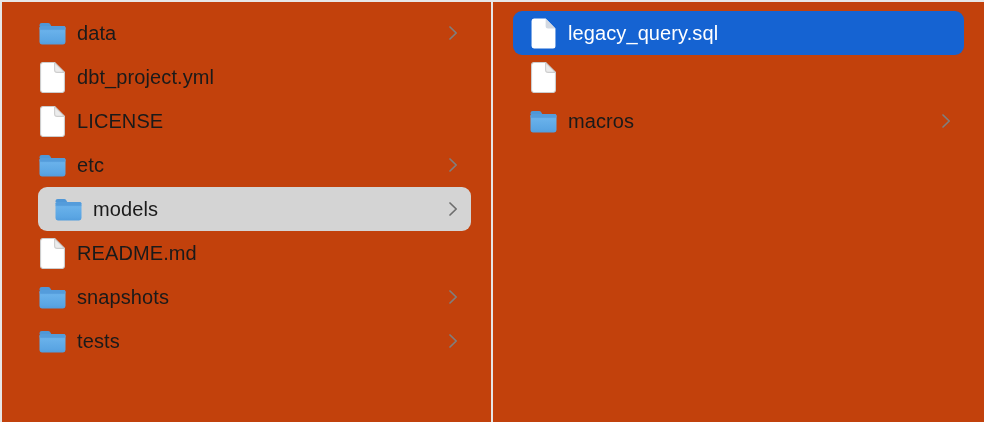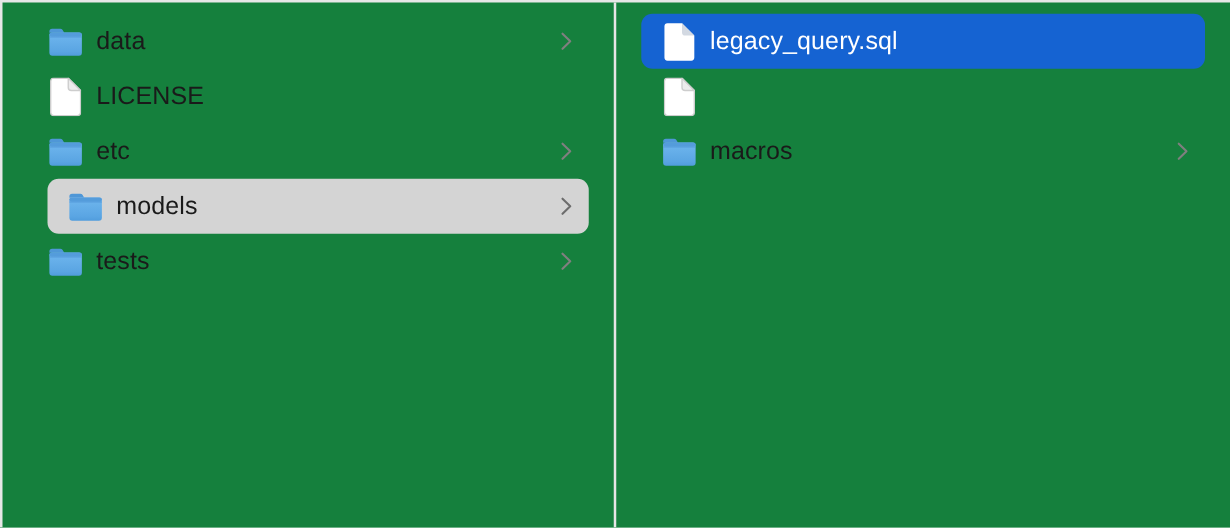--- a/index.html
+++ b/index.html
@@ -9,21 +9,21 @@
     --divider:#e6e6e6;
     --text:#1a1a1a;
     --chevron:#7f7f7f;
   }
   *{box-sizing:border-box;}
   html,body{margin:0;padding:0;width:984px;height:422px;overflow:hidden;background:#fff;}
   body{font-family:"Liberation Sans","DejaVu Sans",sans-serif;}
   .finder{
     display:flex;
     width:984px;height:422px;
-    background:#15803d;
+    background:#c2410c;
     border-top:2px solid var(--border);
     border-left:2px solid var(--border);
   }
   .column{
     width:491px;
     padding-top:9px;
     height:100%;
   }
   .column.left{border-right:2px solid var(--divider);}
   .row{
@@ -94,20 +94,34 @@
       </svg>
     </span>
   </div>
       <div class="row">
     <span class="icon">
   <svg width="25" height="31" viewBox="0 0 25 31" aria-hidden="true">
     <path class="page" d="M3 0.55 H14.6 L24.45 10.4 V28 a2.5 2.5 0 0 1 -2.5 2.5 H3 A2.5 2.5 0 0 1 0.55 28 V3 A2.5 2.5 0 0 1 3 0.55 Z"></path>
     <path class="fold" d="M14.6 0.55 L24.45 10.4 H17.1 a2.5 2.5 0 0 1 -2.5 -2.5 Z"></path>
   </svg>
 </span>
+    <span class="label">dbt_project.yml</span>
+    <span class="chevron" style="visibility: hidden;">
+      <svg width="10" height="16" viewBox="0 0 10 16" aria-hidden="true">
+        <path d="M2 2 L8.2 8 L2 14" fill="none" stroke="currentColor" stroke-width="1.7" stroke-linecap="round" stroke-linejoin="round"></path>
+      </svg>
+    </span>
+  </div>
+      <div class="row">
+    <span class="icon">
+  <svg width="25" height="31" viewBox="0 0 25 31" aria-hidden="true">
+    <path class="page" d="M3 0.55 H14.6 L24.45 10.4 V28 a2.5 2.5 0 0 1 -2.5 2.5 H3 A2.5 2.5 0 0 1 0.55 28 V3 A2.5 2.5 0 0 1 3 0.55 Z"></path>
+    <path class="fold" d="M14.6 0.55 L24.45 10.4 H17.1 a2.5 2.5 0 0 1 -2.5 -2.5 Z"></path>
+  </svg>
+</span>
     <span class="label">LICENSE</span>
     <span class="chevron" style="visibility: hidden;">
       <svg width="10" height="16" viewBox="0 0 10 16" aria-hidden="true">
         <path d="M2 2 L8.2 8 L2 14" fill="none" stroke="currentColor" stroke-width="1.7" stroke-linecap="round" stroke-linejoin="round"></path>
       </svg>
     </span>
   </div>
       <div class="row">
     <span class="icon">
   <svg width="29" height="25" viewBox="0 0 29 25" aria-hidden="true">
@@ -141,20 +155,57 @@
         <stop offset="1" stop-color="#519ddd"></stop>
       </linearGradient>
     </defs>
     <path d="M1.5 9 V4.1 a2.2 2.2 0 0 1 2.2-2.2 h6.5 a2.2 2.2 0 0 1 1.9 1.1 l1.3 2.2 h-11.9 z" fill="#4f97d7"></path>
     <rect x="1.5" y="4.9" width="26" height="18.6" rx="2.4" fill="url(#foldg)"></rect>
     <rect x="1.5" y="4.9" width="26" height="3.3" rx="1.65" fill="#549cdb"></rect>
     <rect x="1.5" y="8.1" width="26" height="1" fill="#4d94d5" opacity="0.55"></rect>
   </svg>
 </span>
     <span class="label">models</span>
+    <span class="chevron">
+      <svg width="10" height="16" viewBox="0 0 10 16" aria-hidden="true">
+        <path d="M2 2 L8.2 8 L2 14" fill="none" stroke="currentColor" stroke-width="1.7" stroke-linecap="round" stroke-linejoin="round"></path>
+      </svg>
+    </span>
+  </div>
+      <div class="row">
+    <span class="icon">
+  <svg width="25" height="31" viewBox="0 0 25 31" aria-hidden="true">
+    <path class="page" d="M3 0.55 H14.6 L24.45 10.4 V28 a2.5 2.5 0 0 1 -2.5 2.5 H3 A2.5 2.5 0 0 1 0.55 28 V3 A2.5 2.5 0 0 1 3 0.55 Z"></path>
+    <path class="fold" d="M14.6 0.55 L24.45 10.4 H17.1 a2.5 2.5 0 0 1 -2.5 -2.5 Z"></path>
+  </svg>
+</span>
+    <span class="label">README.md</span>
+    <span class="chevron" style="visibility: hidden;">
+      <svg width="10" height="16" viewBox="0 0 10 16" aria-hidden="true">
+        <path d="M2 2 L8.2 8 L2 14" fill="none" stroke="currentColor" stroke-width="1.7" stroke-linecap="round" stroke-linejoin="round"></path>
+      </svg>
+    </span>
+  </div>
+      <div class="row">
+    <span class="icon">
+  <svg width="29" height="25" viewBox="0 0 29 25" aria-hidden="true">
+    <defs>
+      <linearGradient id="foldg" x1="0" y1="0" x2="0" y2="1">
+        <stop offset="0" stop-color="#70b7ee"></stop>
+        <stop offset="0.82" stop-color="#5aa5e3"></stop>
+        <stop offset="1" stop-color="#519ddd"></stop>
+      </linearGradient>
+    </defs>
+    <path d="M1.5 9 V4.1 a2.2 2.2 0 0 1 2.2-2.2 h6.5 a2.2 2.2 0 0 1 1.9 1.1 l1.3 2.2 h-11.9 z" fill="#4f97d7"></path>
+    <rect x="1.5" y="4.9" width="26" height="18.6" rx="2.4" fill="url(#foldg)"></rect>
+    <rect x="1.5" y="4.9" width="26" height="3.3" rx="1.65" fill="#549cdb"></rect>
+    <rect x="1.5" y="8.1" width="26" height="1" fill="#4d94d5" opacity="0.55"></rect>
+  </svg>
+</span>
+    <span class="label">snapshots</span>
     <span class="chevron">
       <svg width="10" height="16" viewBox="0 0 10 16" aria-hidden="true">
         <path d="M2 2 L8.2 8 L2 14" fill="none" stroke="currentColor" stroke-width="1.7" stroke-linecap="round" stroke-linejoin="round"></path>
       </svg>
     </span>
   </div>
       <div class="row">
     <span class="icon">
   <svg width="29" height="25" viewBox="0 0 29 25" aria-hidden="true">
     <defs>

